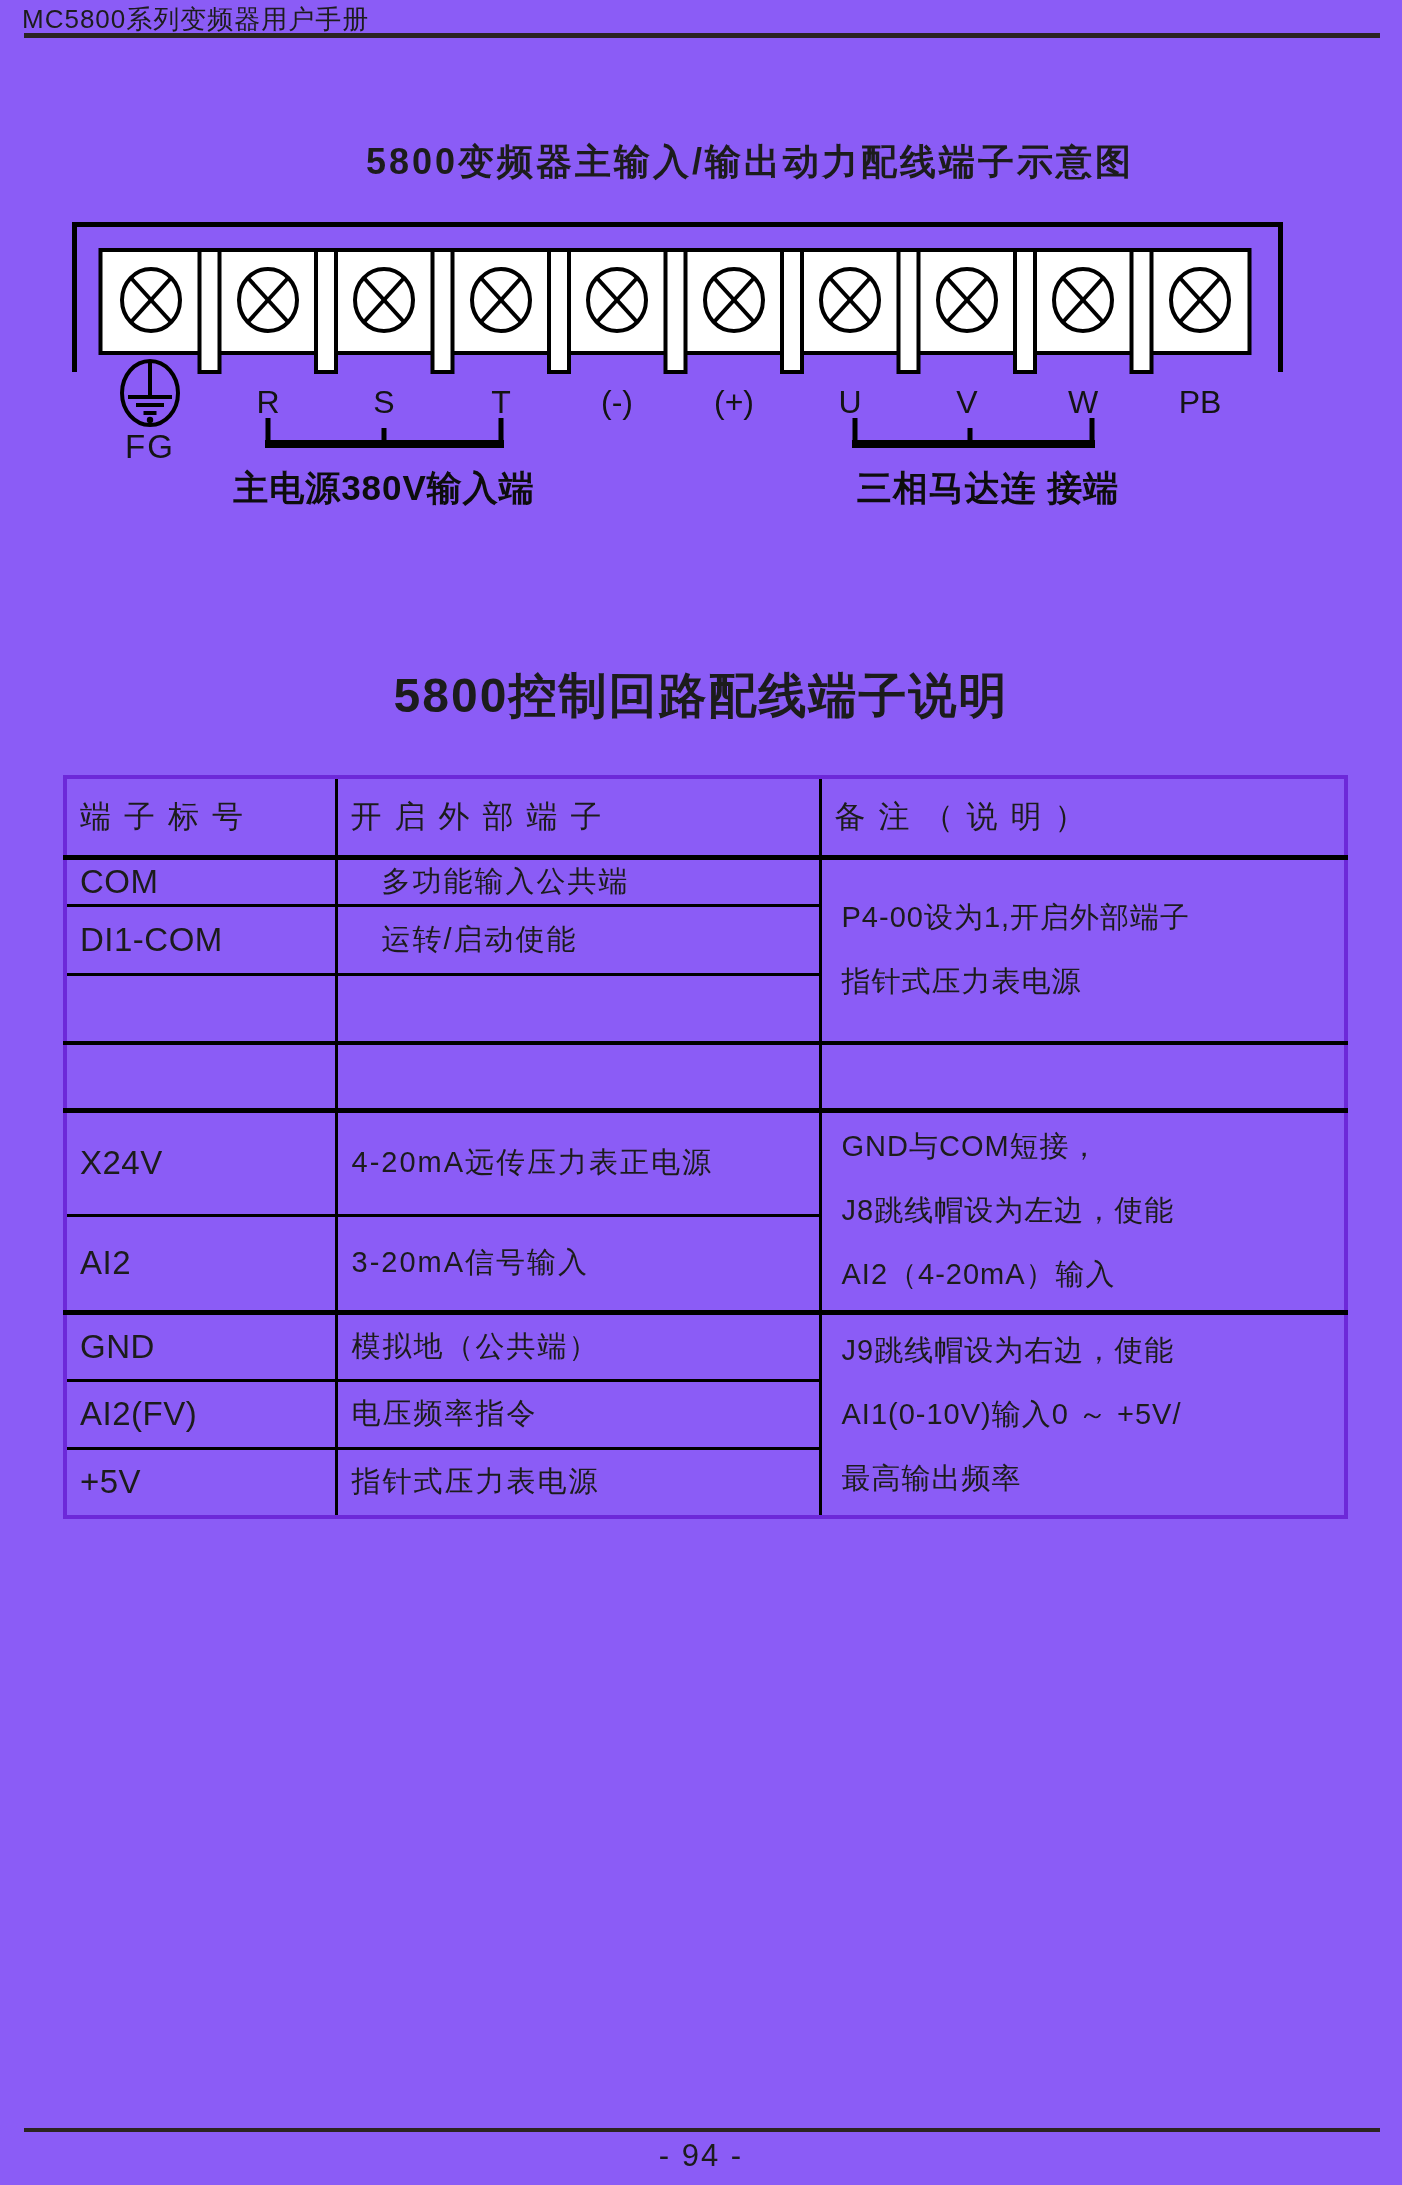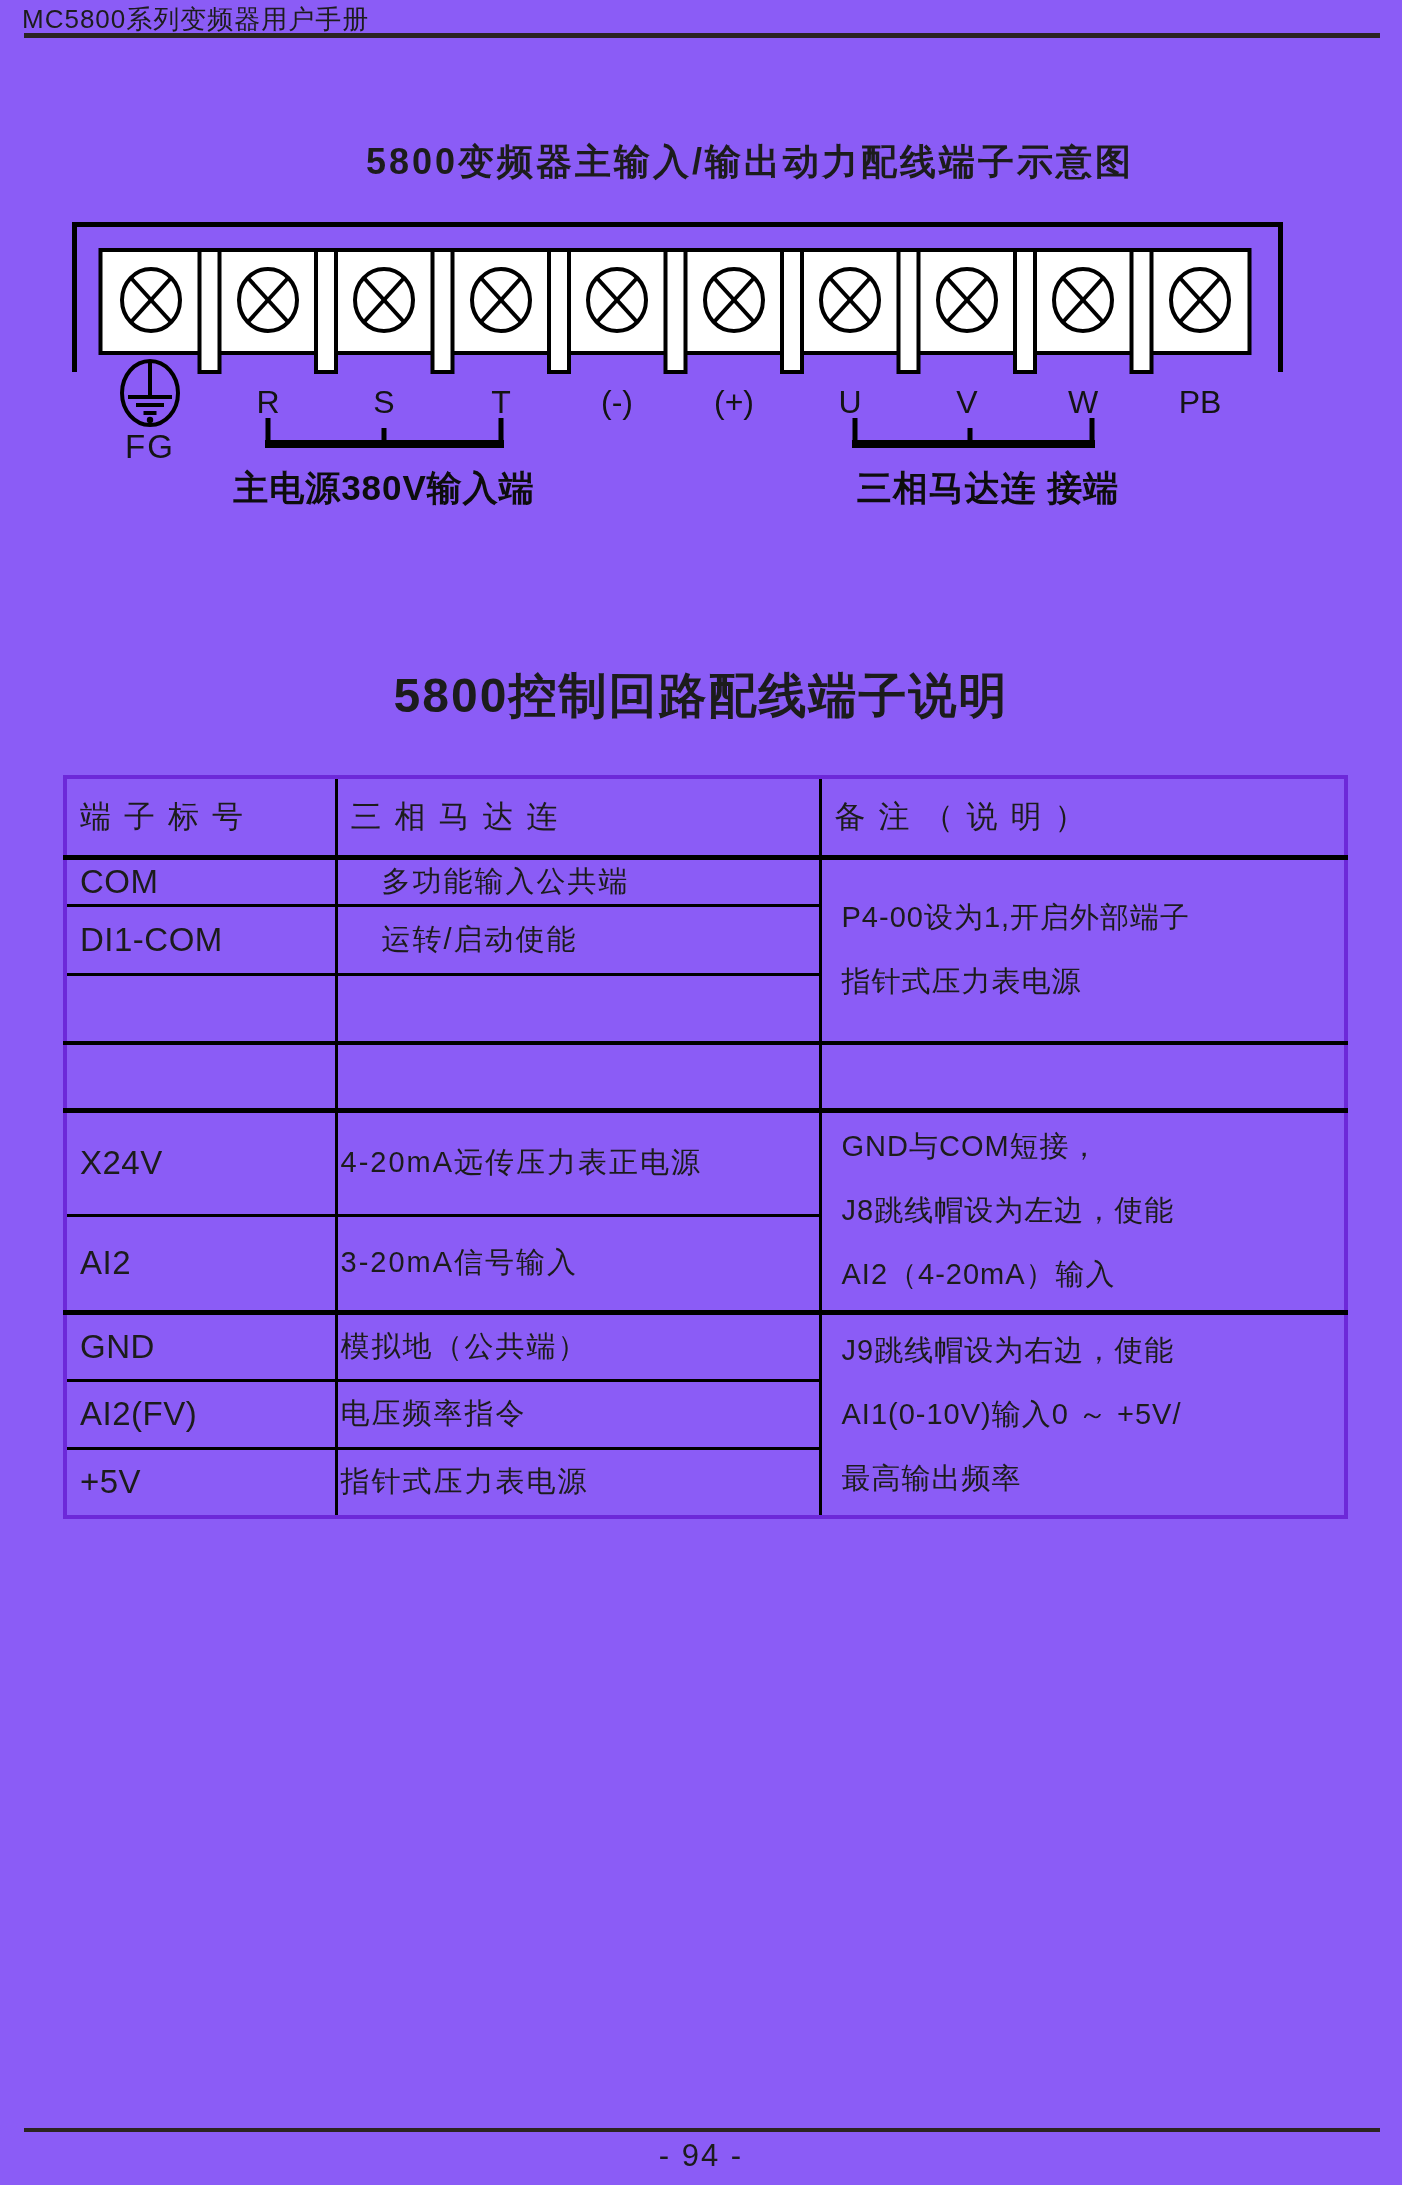--- a/index.html
+++ b/index.html
@@ -30,21 +30,21 @@
   .term-table th,.term-table td{
     border:3px solid #000;vertical-align:middle;overflow:hidden;
   }
   .term-table thead th{
     border-bottom-width:5px;font-weight:400;text-align:left;
     font-size:31px;letter-spacing:13px;padding-left:13px;
   }
   tr.b4 td{border-top-width:4px;}
   tr.b5 td{border-top-width:5px;}
   td.t{font-size:33px;padding-left:13px;letter-spacing:0.5px;}
-  td.f{font-size:29px;padding-left:3px;letter-spacing:2px;}
+  td.f{font-size:29px;padding-left:14px;letter-spacing:2px;}
   td.f.ind{padding-left:44px;}
   td.note{
     font-size:29px;padding-left:20px;padding-right:6px;letter-spacing:1px;
     line-height:2.2;white-space:pre-line;
   }
   .footer-rule{position:absolute;left:24px;top:2128px;width:1356px;height:4px;background:#2b2422;}
   .footer-text{position:absolute;left:0;top:2138px;width:1402px;text-align:center;font-size:31px;letter-spacing:2px;}
 </style>
 </head>
 <body>
@@ -161,21 +161,21 @@
 
   <table class="term-table">
     <colgroup>
         <col style="width:271px">
         <col style="width:484px">
         <col style="width:526px">
       </colgroup>
     <thead>
       <tr style="height:80px">
         <th>端子标号</th>
-        <th>三相马达连</th>
+        <th>开启外部端子</th>
         <th>备注（说明）</th>
       </tr>
     </thead>
     <tbody>
       <tr style="height:48px">
         <td class="t">COM</td>
         <td class="f ind">多功能输入公共端</td>
         <td class="note" rowspan="3">P4-00设为1,开启外部端子
 指针式压力表电源</td>
       </tr>

